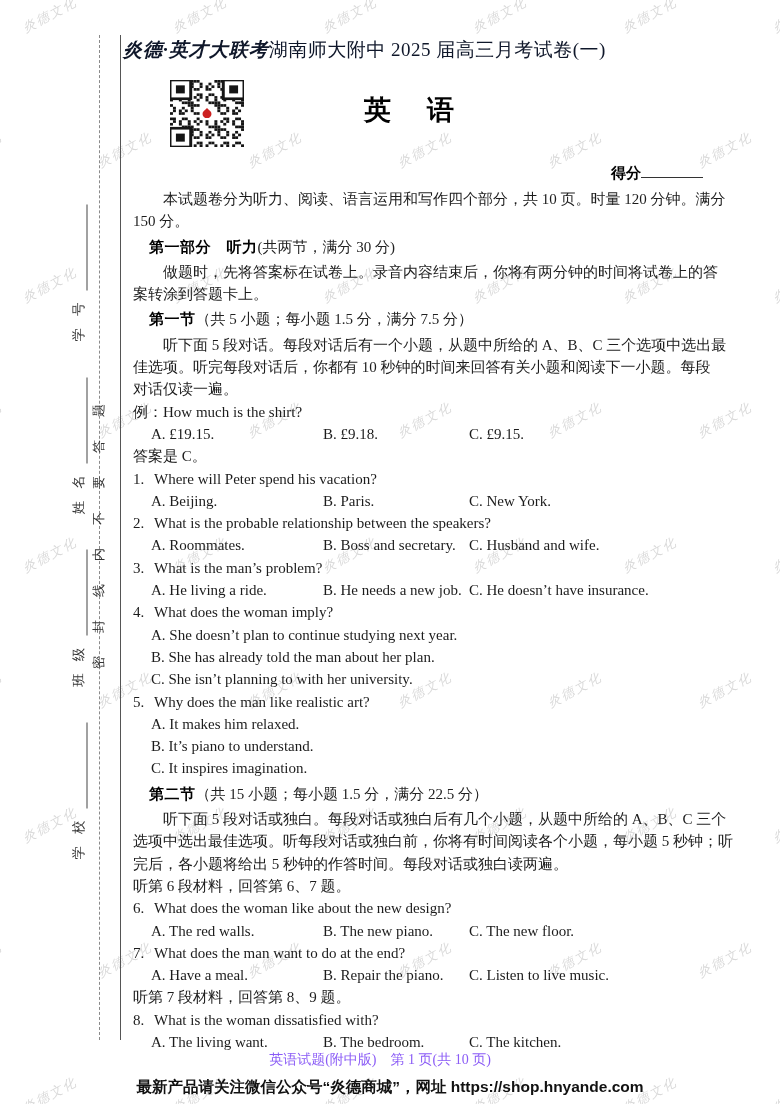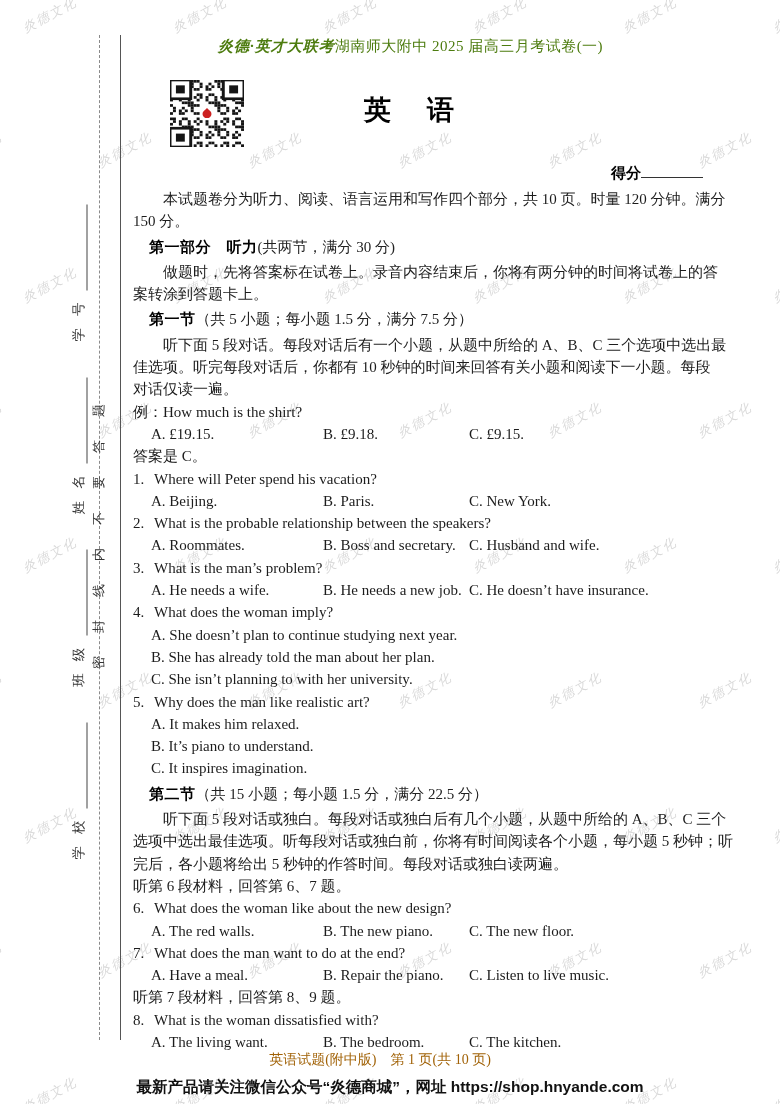--- a/index.html
+++ b/index.html
@@ -43,21 +43,21 @@
   .field-blank{display:inline-block;width:86px;height:15px;border-bottom:1px solid #444;}
   #seal-text{
     position:absolute;left:-50px;top:515px;width:300px;height:20px;
     transform:rotate(-90deg);
     text-align:center;letter-spacing:23px;font-size:13px;color:#333;
     white-space:nowrap;z-index:2;
   }
   
   #title{
     position:absolute;left:123px;top:37px;width:575px;z-index:2;
-    text-align:center;font-size:15px;white-space:nowrap;color:#4d7c0f;
+    font-size:19px;white-space:nowrap;color:#0f172a;
   }
   .t-cal{font-weight:bold;font-style:italic;letter-spacing:1px;}
   .t-rest{letter-spacing:.5px;}
   #qr{position:absolute;left:170px;top:80px;z-index:2;}
   #subject{
     position:absolute;left:119px;top:92px;width:580px;z-index:2;
     text-align:center;font-size:27px;font-weight:bold;
     font-family:"Liberation Sans","DejaVu Sans",sans-serif;color:#000;
   }
   #subject .gap{display:inline-block;width:36px;}
@@ -80,21 +80,21 @@
   .q-num{display:inline-block;min-width:21px;}
   .opt-row{position:relative;height:22.3px;}
   .opt-row .opt{position:absolute;top:0;line-height:22.3px;white-space:nowrap;}
   .opt-a{left:18px;}
   .opt-b{left:190px;}
   .opt-c{left:336px;}
   .stack{padding-left:18px;}
   
   #page-footer{
     position:absolute;left:100px;top:1051px;width:560px;z-index:2;
-    text-align:center;font-size:14px;color:#a16207;white-space:nowrap;
+    text-align:center;font-size:14px;color:#8b5cf6;white-space:nowrap;
   }
   #banner{
     position:absolute;left:0;top:1077px;width:780px;z-index:2;
     text-align:center;font-size:15.5px;font-weight:bold;
     font-family:"Liberation Sans","DejaVu Sans",sans-serif;color:#111;white-space:nowrap;
   }
 </style>
 </head>
 <body>
 
@@ -403,21 +403,21 @@
         <span class="opt opt-c">C. New York.</span>
       </div>
       <div class="line"><span class="q-num">2.</span><span>What is the probable relationship between the speakers?</span></div>
       <div class="opt-row">
         <span class="opt opt-a">A. Roommates.</span>
         <span class="opt opt-b">B. Boss and secretary.</span>
         <span class="opt opt-c">C. Husband and wife.</span>
       </div>
       <div class="line"><span class="q-num">3.</span><span>What is the man’s problem?</span></div>
       <div class="opt-row">
-        <span class="opt opt-a">A. He needs a wife.</span>
+        <span class="opt opt-a">A. He living a ride.</span>
         <span class="opt opt-b">B. He needs a new job.</span>
         <span class="opt opt-c">C. He doesn’t have insurance.</span>
       </div>
       <div class="line"><span class="q-num">4.</span><span>What does the woman imply?</span></div>
       <div class="line stack">A. She doesn’t plan to continue studying next year.</div>
       <div class="line stack">B. She has already told the man about her plan.</div>
       <div class="line stack">C. She isn’t planning to with her university.</div>
       <div class="line"><span class="q-num">5.</span><span>Why does the man like realistic art?</span></div>
       <div class="line stack">A. It makes him relaxed.</div>
       <div class="line stack">B. It’s piano to understand.</div>

